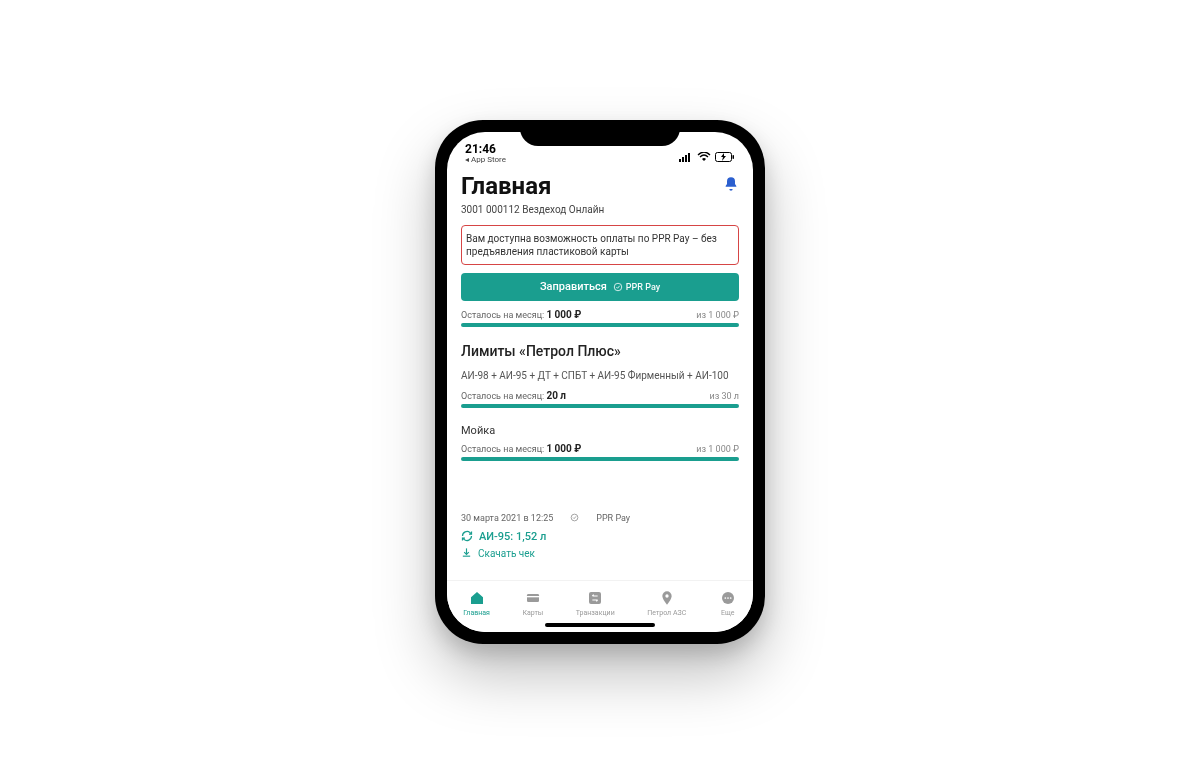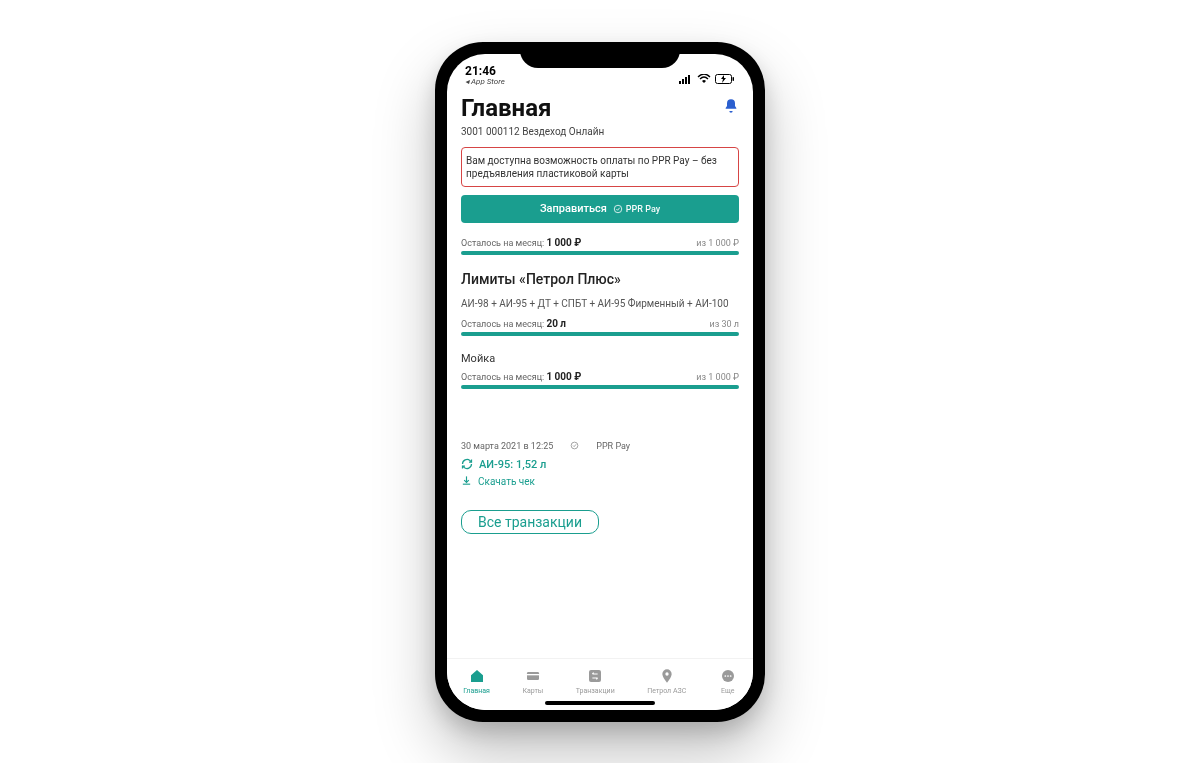--- a/index.html
+++ b/index.html
@@ -7,21 +7,21 @@
     background: #fff;
     font-family: -apple-system, BlinkMacSystemFont, "Segoe UI", Roboto, Helvetica, Arial, sans-serif;
     width: 1200px;
     height: 763px;
     display: flex;
     align-items: center;
     justify-content: center;
   }
   .phone {
     width: 330px;
-    height: 680px;
+    height: 524px;
     background: #000;
     border-radius: 48px;
     padding: 12px;
     position: relative;
     box-shadow: 0 30px 60px rgba(0,0,0,0.25), 0 10px 20px rgba(0,0,0,0.15);
   }
   .notch {
     position: absolute;
     top: 0;
     left: 50%;
@@ -48,21 +48,21 @@
     display: flex;
     justify-content: space-between;
     align-items: flex-end;
     padding: 0 18px 2px 18px;
     font-size: 11px;
     font-weight: 600;
     color: #000;
   }
   .status-left { display: flex; flex-direction: column; line-height: 1; }
   .status-time { font-size: 12px; font-weight: 700; }
-  .status-back { font-size: 8px; font-weight: 400; color: #444; margin-top: 1px; font-style: italic; }
+  .status-back { font-size: 8px; font-weight: 400; color: #444; margin-top: 1px; }
   .status-right { display: flex; gap: 4px; align-items: center; font-size: 10px; }
 
   .content {
     flex: 1;
     overflow: hidden;
     padding: 6px 14px 0 14px;
     color: #222;
   }
   .header-row {
     display: flex;
@@ -97,21 +97,21 @@
     background: #1a9e8f;
     color: #fff;
     border-radius: 4px;
     height: 28px;
     display: flex;
     align-items: center;
     justify-content: center;
     gap: 6px;
     font-size: 11px;
     font-weight: 500;
-    margin-bottom: 14px;
+    margin-bottom: 8px;
   }
   .cta-badge {
     display: inline-flex;
     align-items: center;
     gap: 3px;
     font-size: 9px;
     opacity: 0.95;
   }
   .section-title {
     font-size: 14px;

